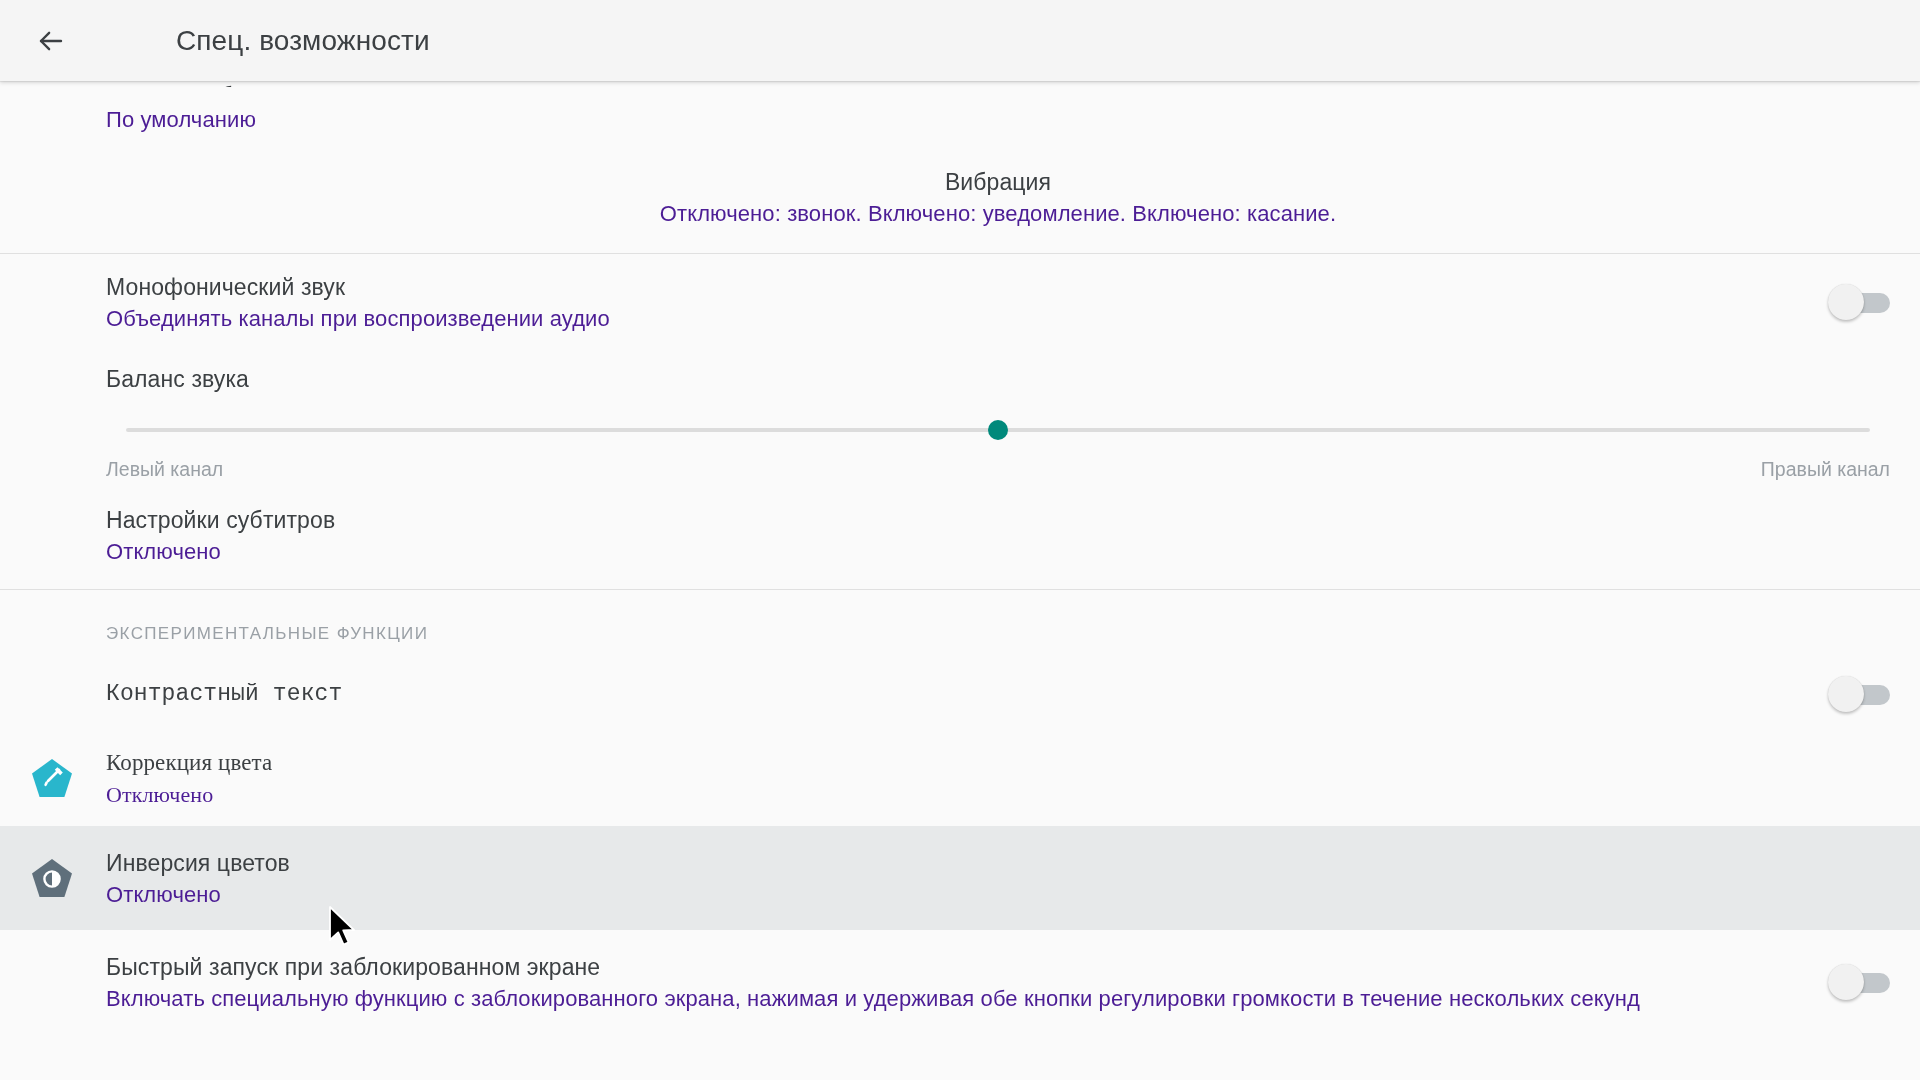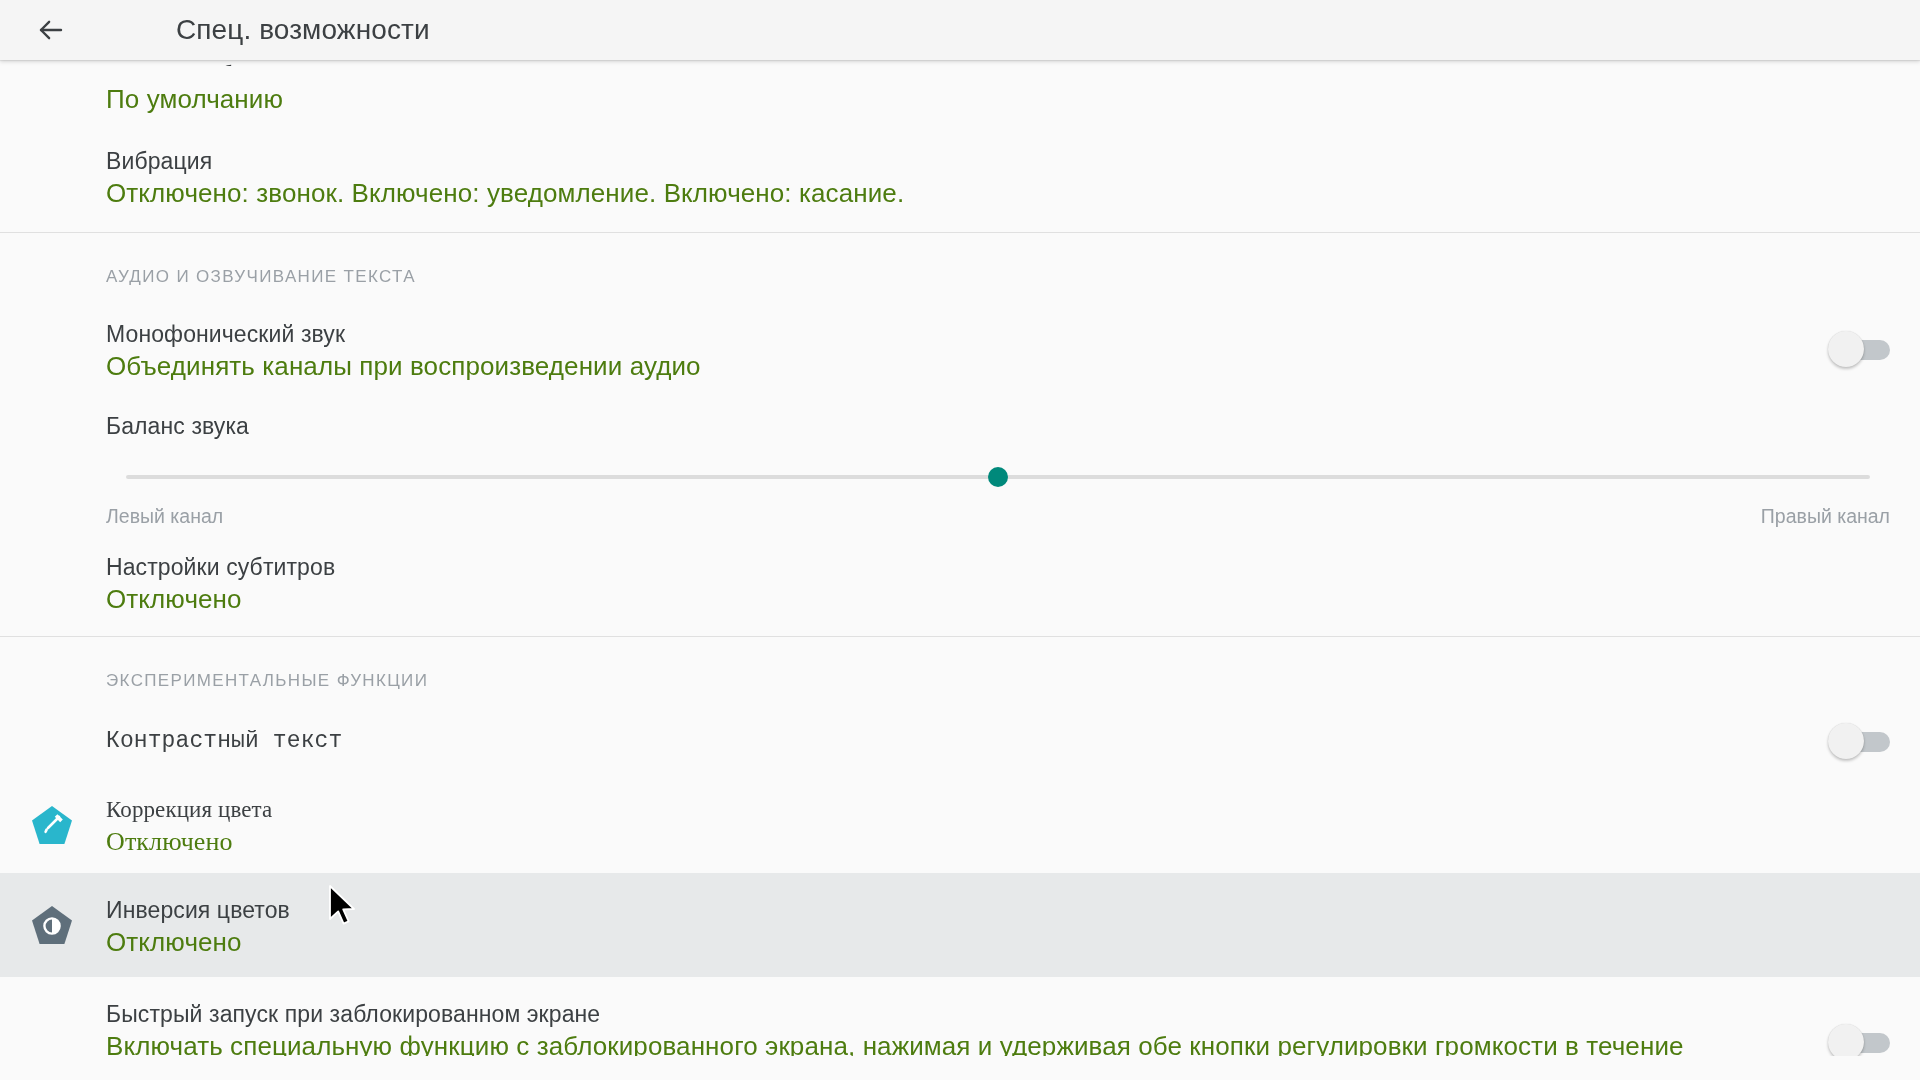--- a/index.html
+++ b/index.html
@@ -14,21 +14,21 @@
   body {
     font-family: "Liberation Sans", "DejaVu Sans", sans-serif;
     background: #fafafa;
     color: #3c4043;
     -webkit-font-smoothing: antialiased;
   }
 
   
   .appbar {
     position: relative;
-    height: 60px;
+    height: 81px;
     background: #f5f5f5;
     display: flex;
     align-items: center;
     padding-left: 22px;
     z-index: 20;
     box-shadow: 0 2px 4px rgba(0,0,0,0.13), 0 1px 1px rgba(0,0,0,0.07);
   }
   .back-btn {
     width: 58px;
     height: 58px;
@@ -65,23 +65,23 @@
     min-height: 60px;
   }
   .row-text { flex: 1 1 auto; min-width: 0; }
   .row-title {
     font-size: 23px;
     line-height: 30px;
     color: #3c4043;
     letter-spacing: 0.1px;
   }
   .row-sub {
-    font-size: 26px;
+    font-size: 22px;
     line-height: 26px;
-    color: #4d7c0f;
+    color: #4c1d95;
     letter-spacing: 0.1px;
     margin-top: 4px;
   }
   .row.highlight { background: #e7e9ea; }
 
   
   .row-clipped {
     height: 58px;
     padding-top: 0;
     align-items: flex-end;
@@ -218,30 +218,29 @@
 
 <div class="content">
 
   <div class="row row-clipped">
     <div class="row-text">
       <div class="row-title">Время срабатывания нажатия</div>
       <div class="row-sub">По умолчанию</div>
     </div>
   </div>
 
-  <div class="row pad-lg" style="padding-top:26px;padding-bottom:26px;">
+  <div class="row pad-lg" style="padding-top:26px;padding-bottom:26px;text-align:center;">
     <div class="row-text">
       <div class="row-title">Вибрация</div>
       <div class="row-sub">Отключено: звонок. Включено: уведомление. Включено: касание.</div>
     </div>
   </div>
 
   <div class="divider"></div>
 
-  <div class="section-header">Аудио и озвучивание текста</div>
 
   <div class="row pad-md">
     <div class="row-text">
       <div class="row-title">Монофонический звук</div>
       <div class="row-sub">Объединять каналы при воспроизведении аудио</div>
     </div>
     <div class="switch">
       <div class="track"></div>
       <div class="thumb"></div>
     </div>

